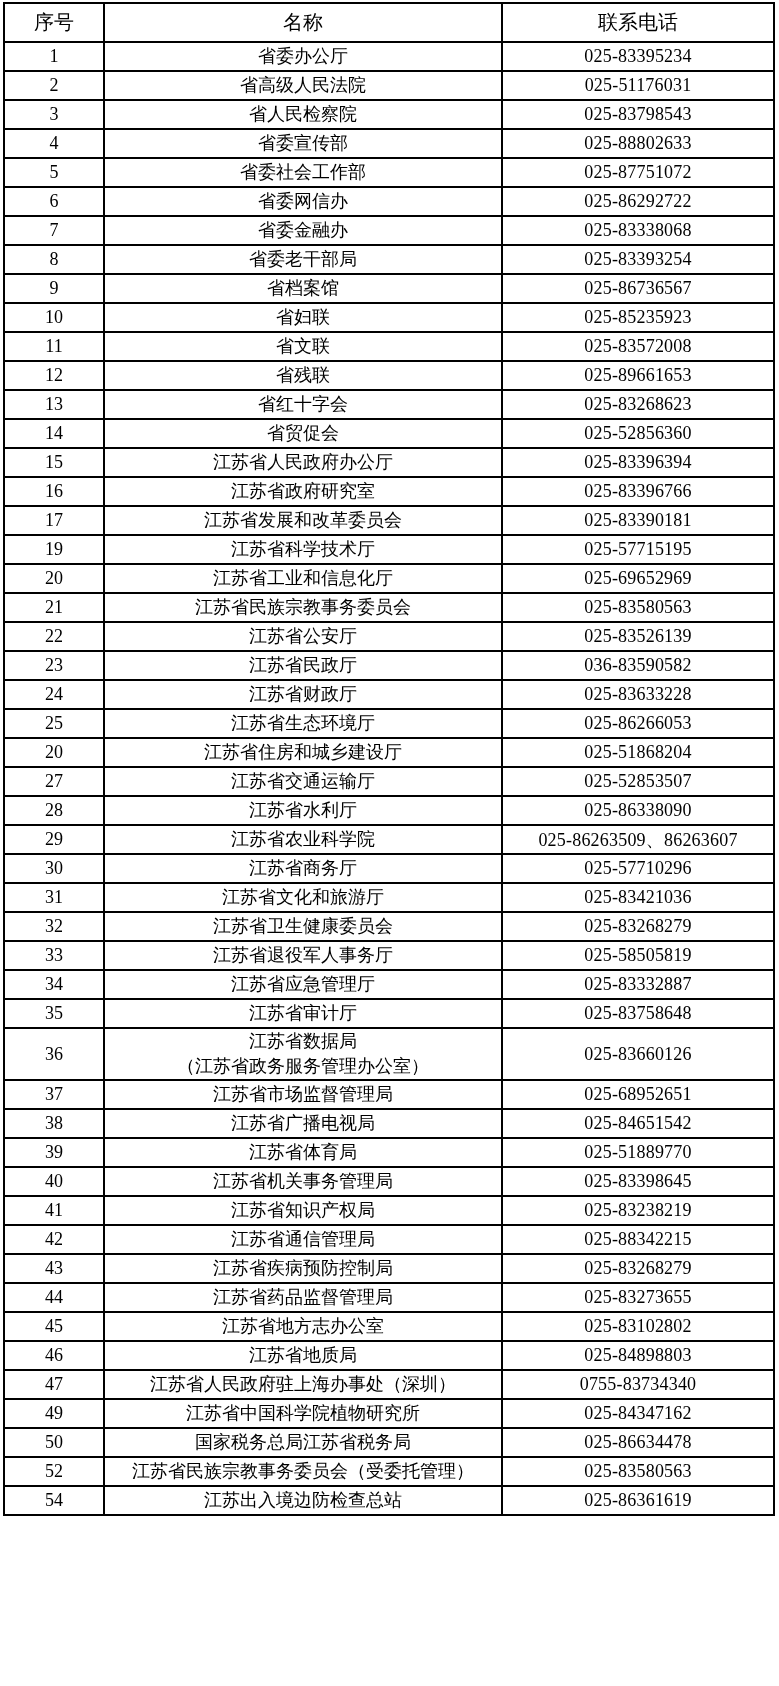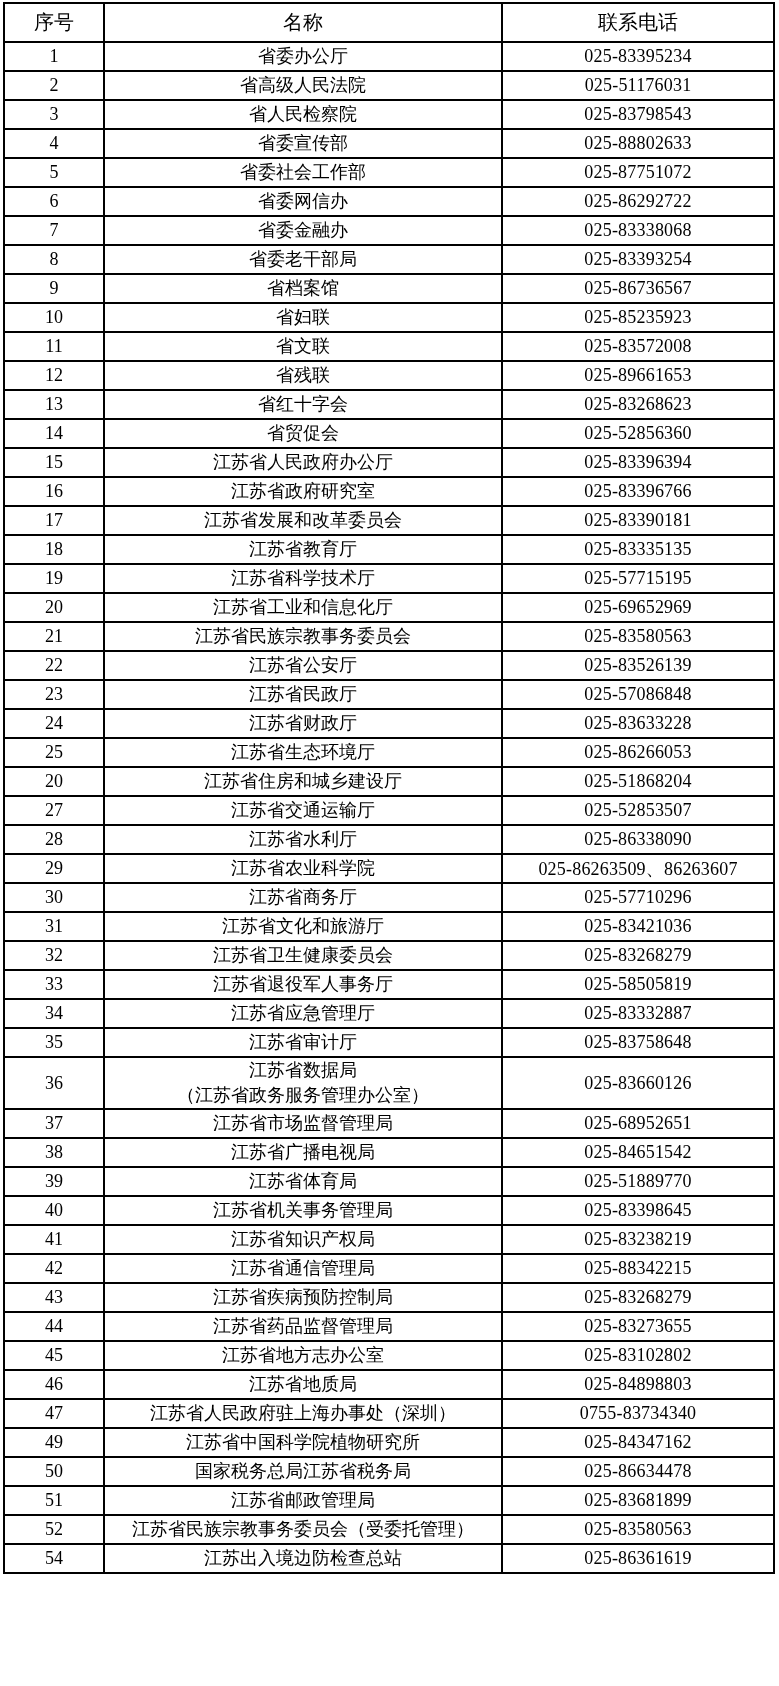--- a/index.html
+++ b/index.html
@@ -164,25 +164,20 @@
     <td class="c-name">江苏省政府研究室</td>
     <td class="c-phone">025-83396766</td>
   </tr>
 
   <tr>
     <td class="c-index">17</td>
     <td class="c-name">江苏省发展和改革委员会</td>
     <td class="c-phone">025-83390181</td>
   </tr>
 
-  <tr>
-    <td class="c-index">18</td>
-    <td class="c-name">江苏省教育厅</td>
-    <td class="c-phone">025-83335135</td>
-  </tr>
 
   <tr>
     <td class="c-index">19</td>
     <td class="c-name">江苏省科学技术厅</td>
     <td class="c-phone">025-57715195</td>
   </tr>
 
   <tr>
     <td class="c-index">20</td>
     <td class="c-name">江苏省工业和信息化厅</td>
@@ -197,21 +192,21 @@
 
   <tr>
     <td class="c-index">22</td>
     <td class="c-name">江苏省公安厅</td>
     <td class="c-phone">025-83526139</td>
   </tr>
 
   <tr>
     <td class="c-index">23</td>
     <td class="c-name">江苏省民政厅</td>
-    <td class="c-phone">025-57086848</td>
+    <td class="c-phone">036-83590582</td>
   </tr>
 
   <tr>
     <td class="c-index">24</td>
     <td class="c-name">江苏省财政厅</td>
     <td class="c-phone">025-83633228</td>
   </tr>
 
   <tr>
     <td class="c-index">25</td>
@@ -358,25 +353,20 @@
     <td class="c-name">江苏省中国科学院植物研究所</td>
     <td class="c-phone">025-84347162</td>
   </tr>
 
   <tr>
     <td class="c-index">50</td>
     <td class="c-name">国家税务总局江苏省税务局</td>
     <td class="c-phone">025-86634478</td>
   </tr>
 
-  <tr>
-    <td class="c-index">51</td>
-    <td class="c-name">江苏省邮政管理局</td>
-    <td class="c-phone">025-83681899</td>
-  </tr>
 
   <tr>
     <td class="c-index">52</td>
     <td class="c-name">江苏省民族宗教事务委员会（受委托管理）</td>
     <td class="c-phone">025-83580563</td>
   </tr>
 
 
   <tr>
     <td class="c-index">54</td>

